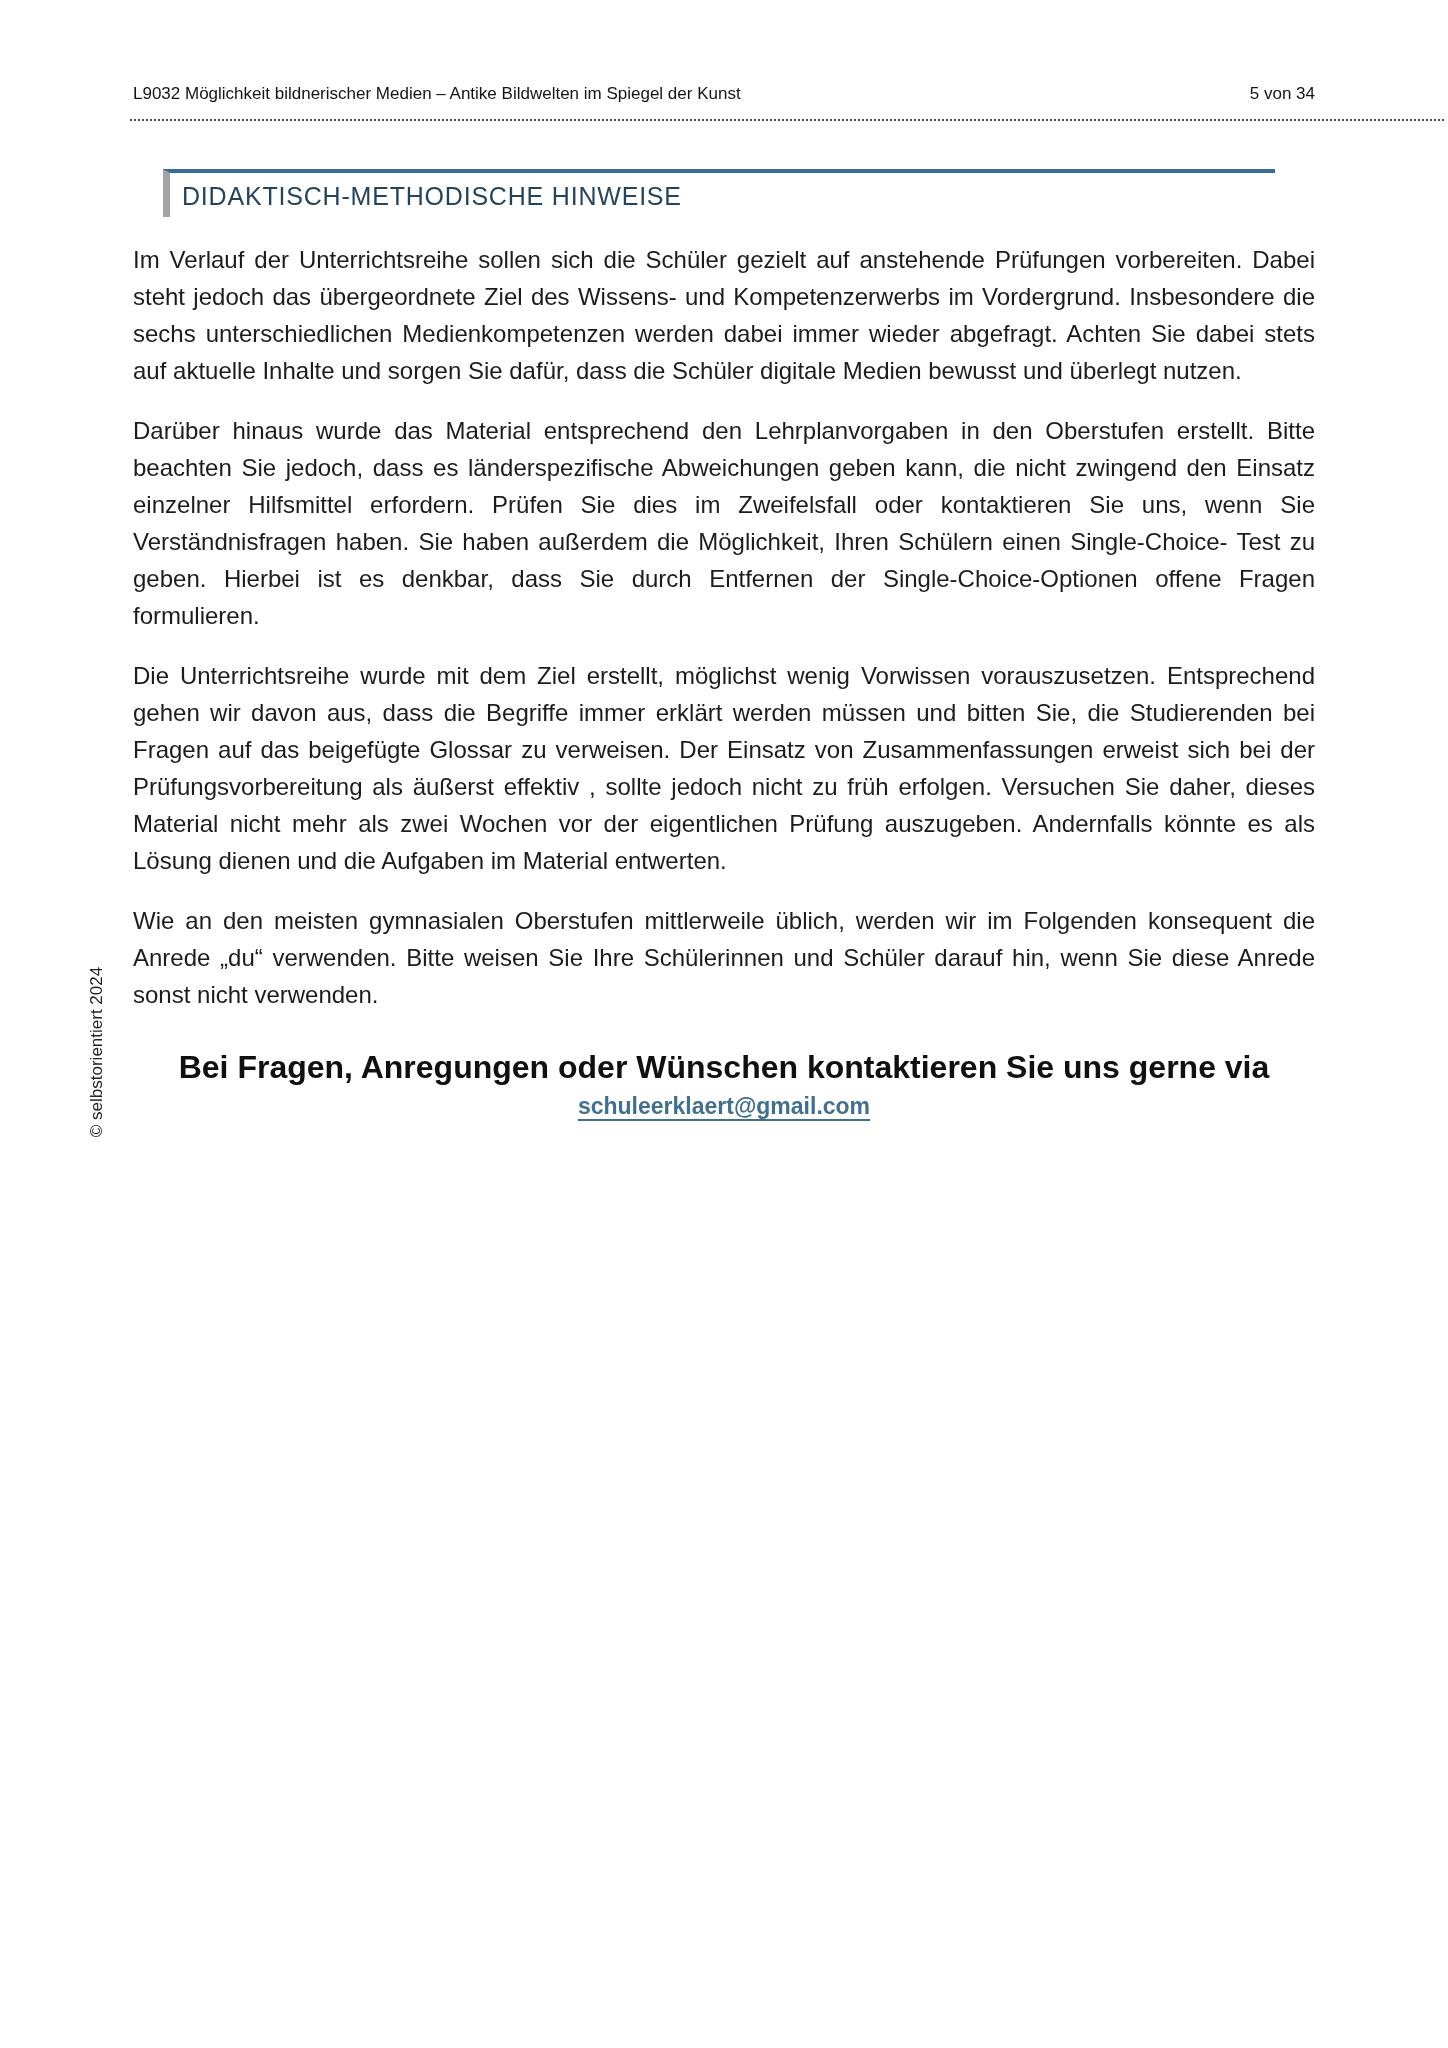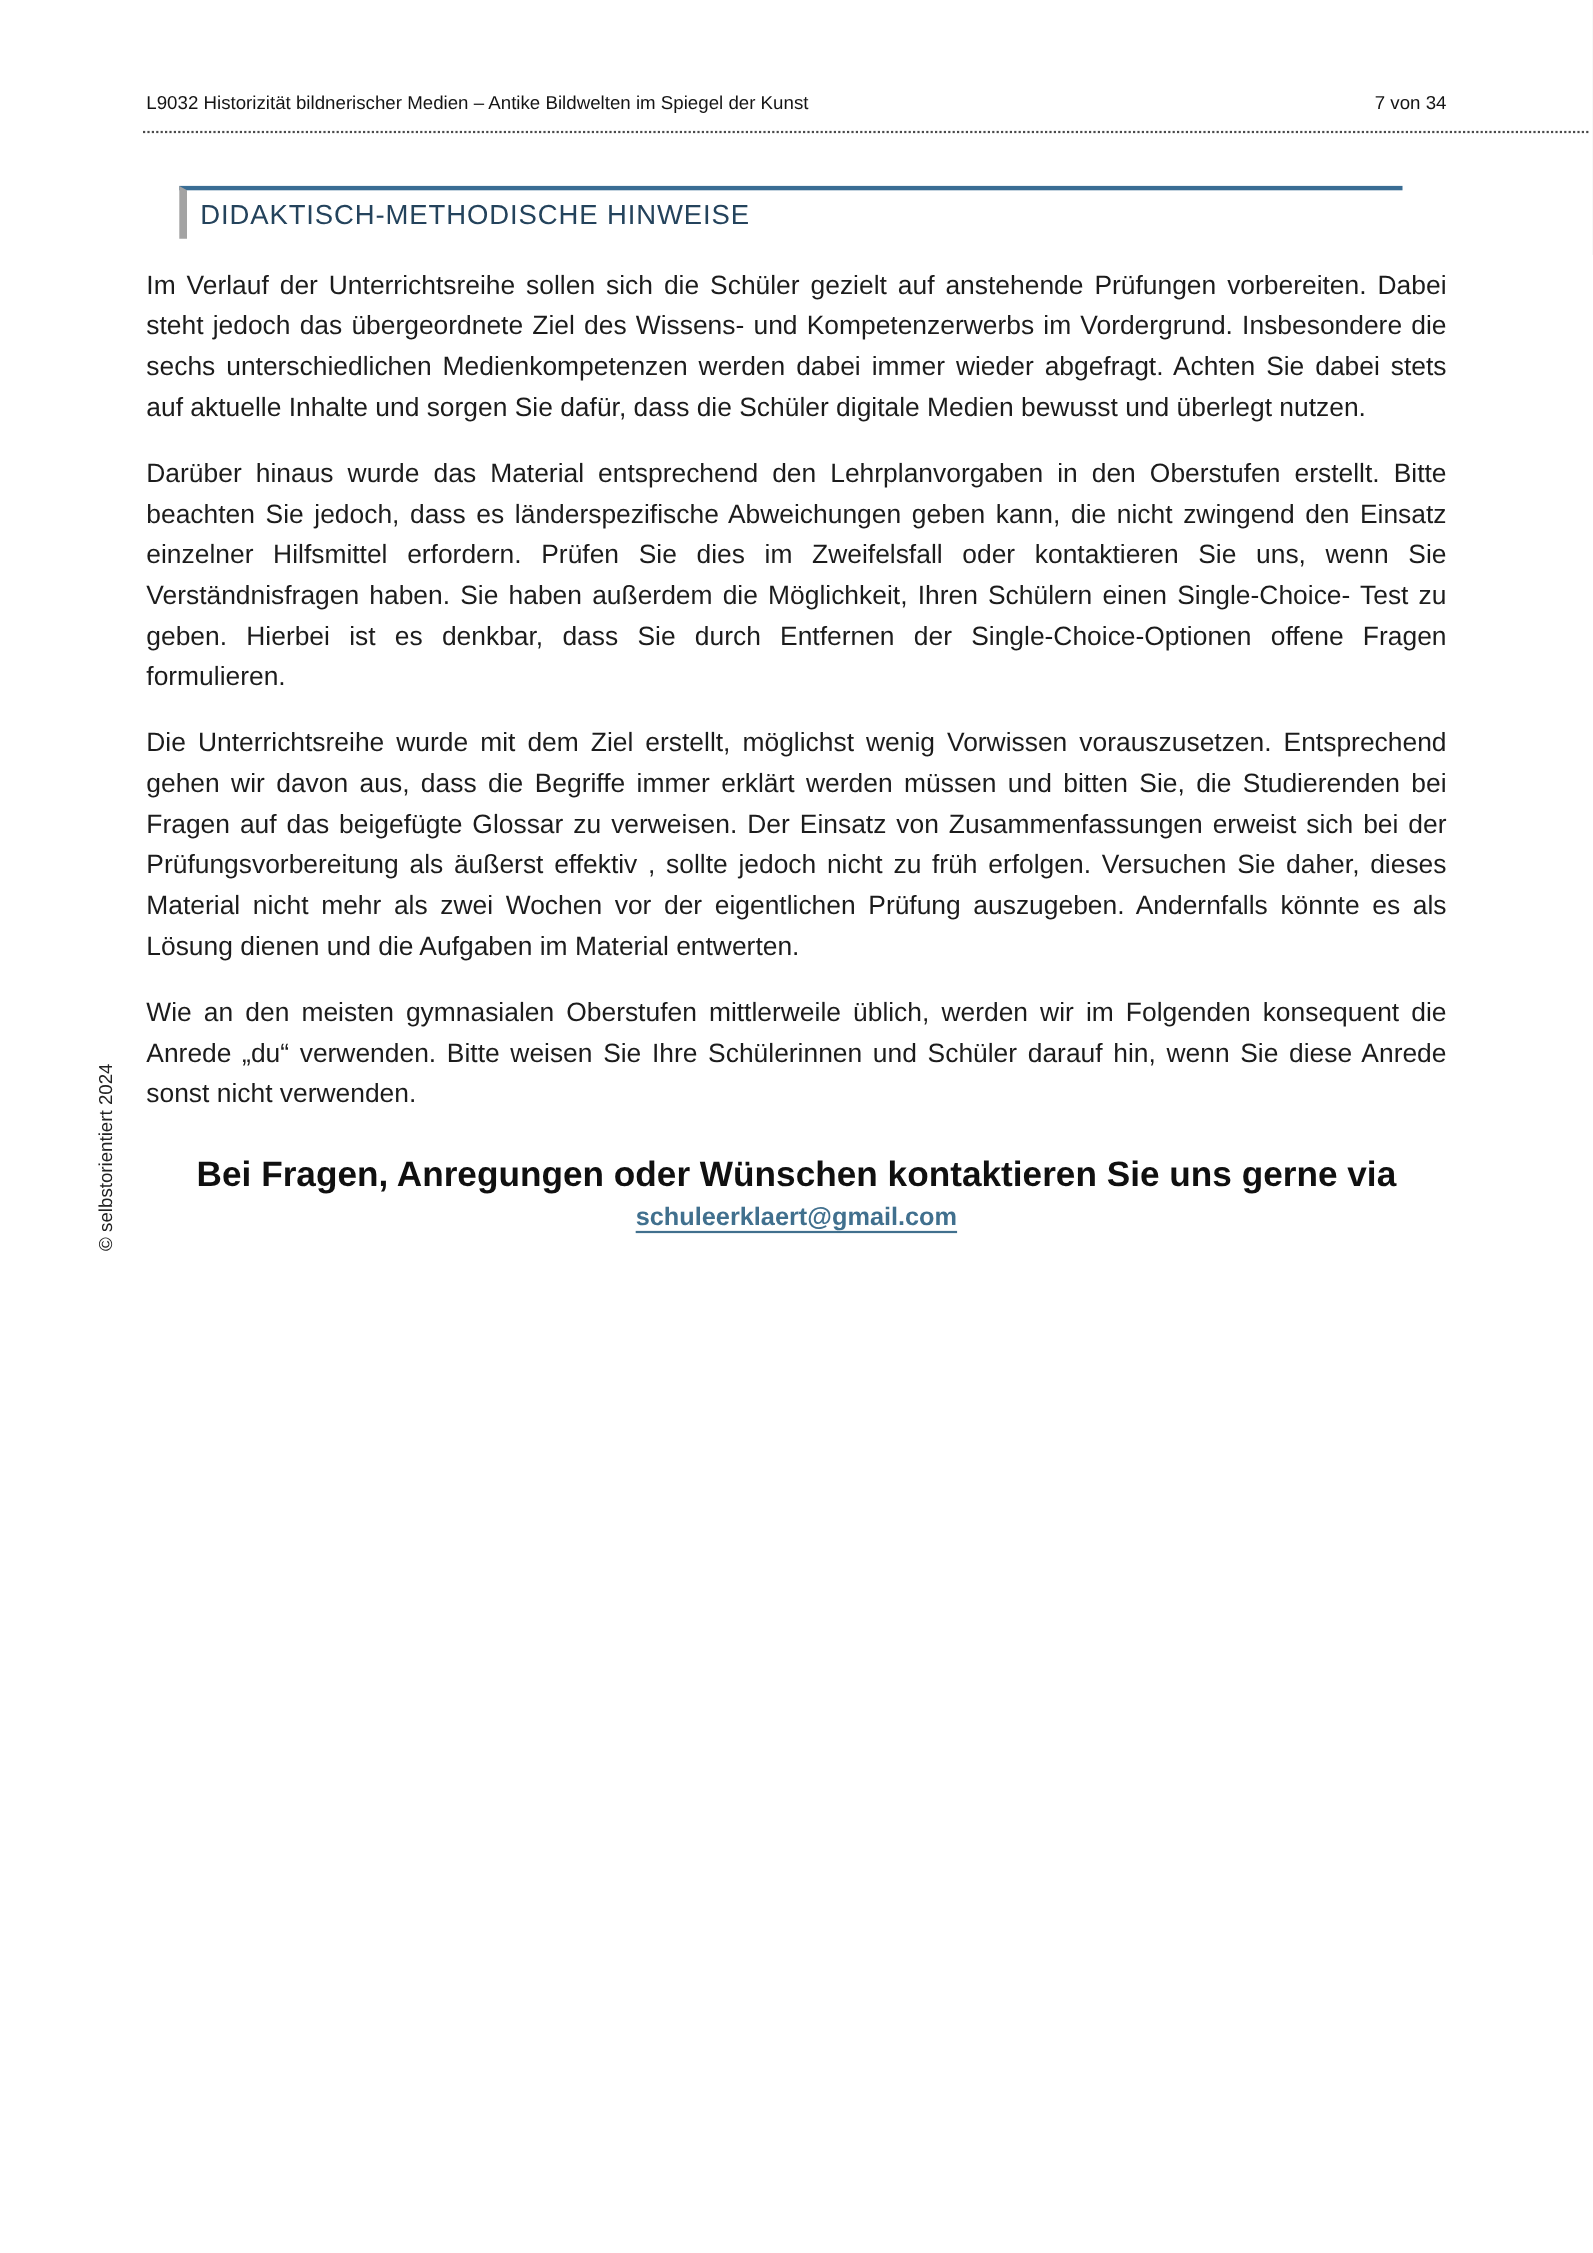--- a/index.html
+++ b/index.html
@@ -99,22 +99,22 @@
     font-size: 17px;
     color: #222222;
   }
 </style>
 </head>
 <body>
 
 <div class="page">
 
   <header class="doc-header">
-    <span>L9032 Historizität bildnerischer Medien – Antike Bildwelten im Spiegel der Kunst</span>
-    <span>7 von 34</span>
+    <span>L9032 Möglichkeit bildnerischer Medien – Antike Bildwelten im Spiegel der Kunst</span>
+    <span>5 von 34</span>
   </header>
 
   <div class="dotted-rule"></div>
 
   <section class="section-box">
     <h1>DIDAKTISCH-METHODISCHE HINWEISE</h1>
   </section>
 
   <main class="doc-main">
     <p class="body">Im Verlauf der Unterrichtsreihe sollen sich die Schüler gezielt auf anstehende Prüfungen vorbereiten. Dabei steht jedoch das übergeordnete Ziel des Wissens- und Kompetenzerwerbs im Vordergrund. Insbesondere die sechs unterschiedlichen Medienkompetenzen werden dabei immer wieder abgefragt. Achten Sie dabei stets auf aktuelle Inhalte und sorgen Sie dafür, dass die Schüler digitale Medien bewusst und überlegt nutzen.</p>

